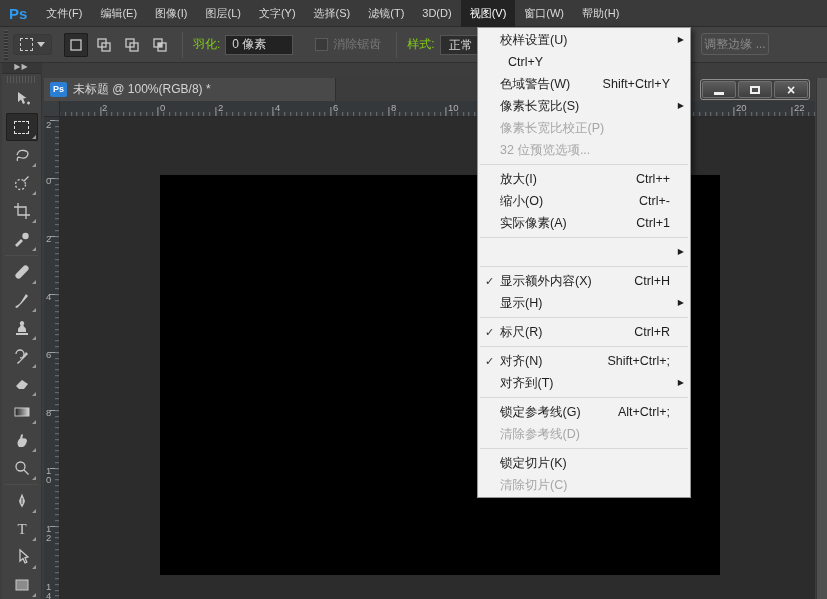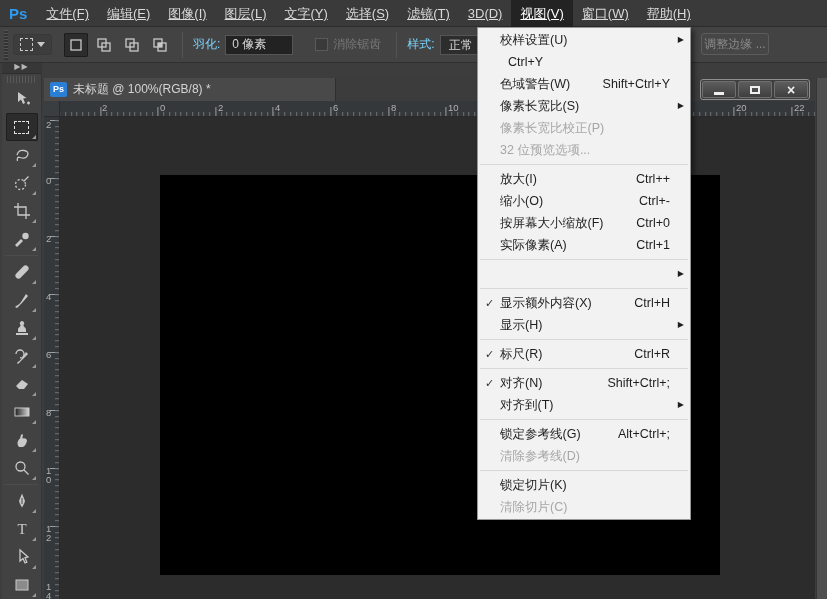--- a/index.html
+++ b/index.html
@@ -3,36 +3,36 @@
 <meta charset="utf-8">
 <style>
   * { margin:0; padding:0; box-sizing:border-box; }
   html,body { width:827px; height:599px; overflow:hidden; }
   body { font-family:"Liberation Sans", sans-serif; background:#3d3d3d; position:relative; }
 
   
   .menubar { position:absolute; left:0; top:0; width:827px; height:27px;
     background:#3a3a3a; border-bottom:1px solid #2b2b2b; display:flex; align-items:center; z-index:30; }
   .ps-logo { color:#2f9bf0; font-weight:bold; font-size:15px; padding:0 10px 0 9px; }
-  .mb-item { color:#d9d9d9; font-size:13px; padding:0 9px; height:27px; line-height:27px; cursor:default;text-decoration:underline; }
+  .mb-item { color:#d9d9d9; font-size:11px; padding:0 9px; height:27px; line-height:27px; cursor:default; }
   .mb-item.active { background:#232323; color:#ffffff; }
 
   
   .optionsbar { position:absolute; left:0; top:27px; width:827px; height:36px;
     background:#434343; border-bottom:1px solid #303030; display:flex; align-items:center; z-index:5; }
   .grip-v { width:7px; height:30px; margin:0 4px 0 2px;
     background-image:repeating-linear-gradient(to bottom,#565656 0 1px,#333 1px 3px); background-size:4px 100%; background-repeat:no-repeat; background-position:center; }
   .preset-btn { display:flex; align-items:center; gap:4px; padding:3px 6px; border:1px solid #383838; border-radius:3px; background:#3d3d3d; }
   .dash-sq { width:13px; height:13px; border:1px dashed #c9c9c9; }
   .caret { width:0; height:0; border-left:4px solid transparent; border-right:4px solid transparent; border-top:5px solid #c9c9c9; }
   .mode-group { display:flex; gap:4px; margin-left:12px; }
   .mode-btn { width:24px; height:24px; display:flex; align-items:center; justify-content:center; border-radius:2px; }
   .mode-btn.pressed { background:#2c2c2c; box-shadow:inset 0 0 0 1px #1d1d1d; }
   .opt-sep { width:1px; height:26px; background:#2f2f2f; border-right:1px solid #535353; margin:0 10px; }
-  .opt-label { color:#7dd3fc; font-size:12px; margin-right:5px; white-space:nowrap; }
+  .opt-label { color:#84cc16; font-size:12px; margin-right:5px; white-space:nowrap; }
   .opt-label.disabled { color:#787878; }
   .opt-input { width:68px; height:20px; background:#222222; border:1px solid #555; color:#d6d6d6;
     font-size:12px; line-height:18px; padding-left:6px; }
   .checkbox { width:13px; height:13px; background:#3a3a3a; border:1px solid #5a5a5a; margin-right:5px; }
   .dropdown { width:68px; height:20px; background:#2d2d2d; border:1px solid #555; color:#d6d6d6;
     font-size:12px; line-height:18px; padding:0 4px 0 8px; display:flex; align-items:flex-start; justify-content:space-between; }
   .refine-btn { position:absolute; left:701px; top:6px; width:68px; height:22px; border:1px solid #5c5c5c;
     border-radius:3px; background:#464646; color:#8b8b8b; font-size:12px; text-align:center; line-height:20px; }
 
   
@@ -380,25 +380,20 @@
     <span class="lbl">放大(I)</span>
     <span class="sc">Ctrl++</span>
   </div>
   <div class="mi">
     <span class="check"></span>
     <span class="lbl">缩小(O)</span>
     <span class="sc">Ctrl+-</span>
   </div>
   <div class="mi">
     <span class="check"></span>
-    <span class="lbl">按屏幕大小缩放(F)</span>
-    <span class="sc">Ctrl+0</span>
-  </div>
-  <div class="mi">
-    <span class="check"></span>
     <span class="lbl">实际像素(A)</span>
     <span class="sc">Ctrl+1</span>
   </div>
 
   <div class="msep"></div>
 
   <div class="mi">
     <span class="check"></span>
     <span class="sub">▶</span>
   </div>

